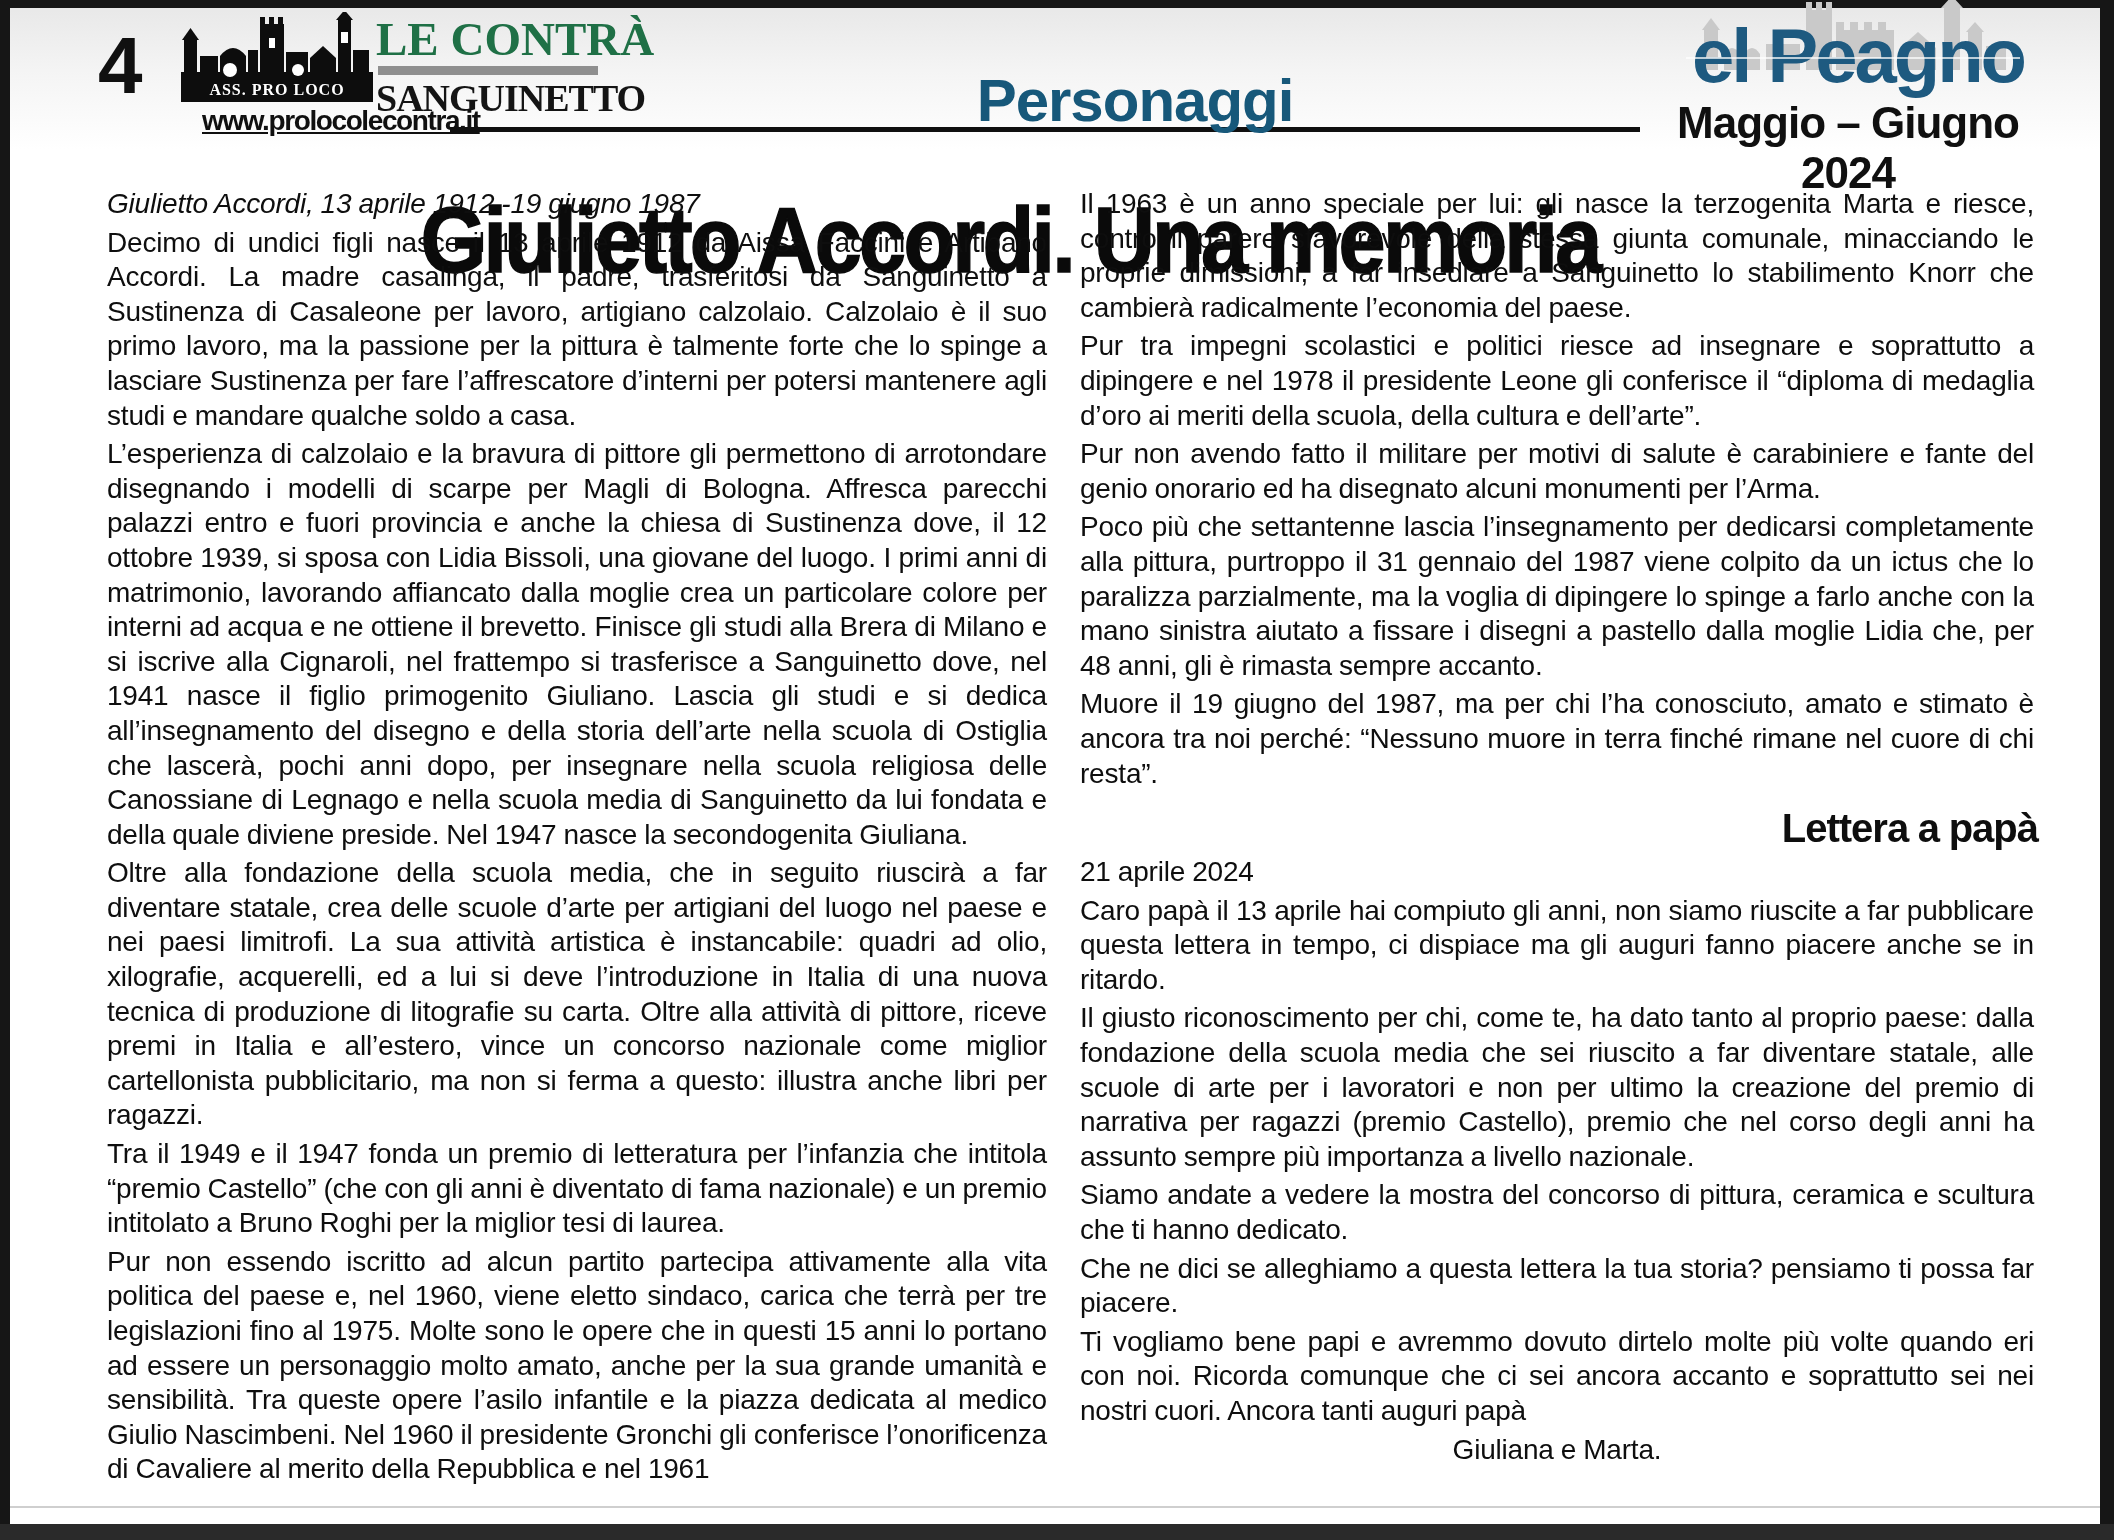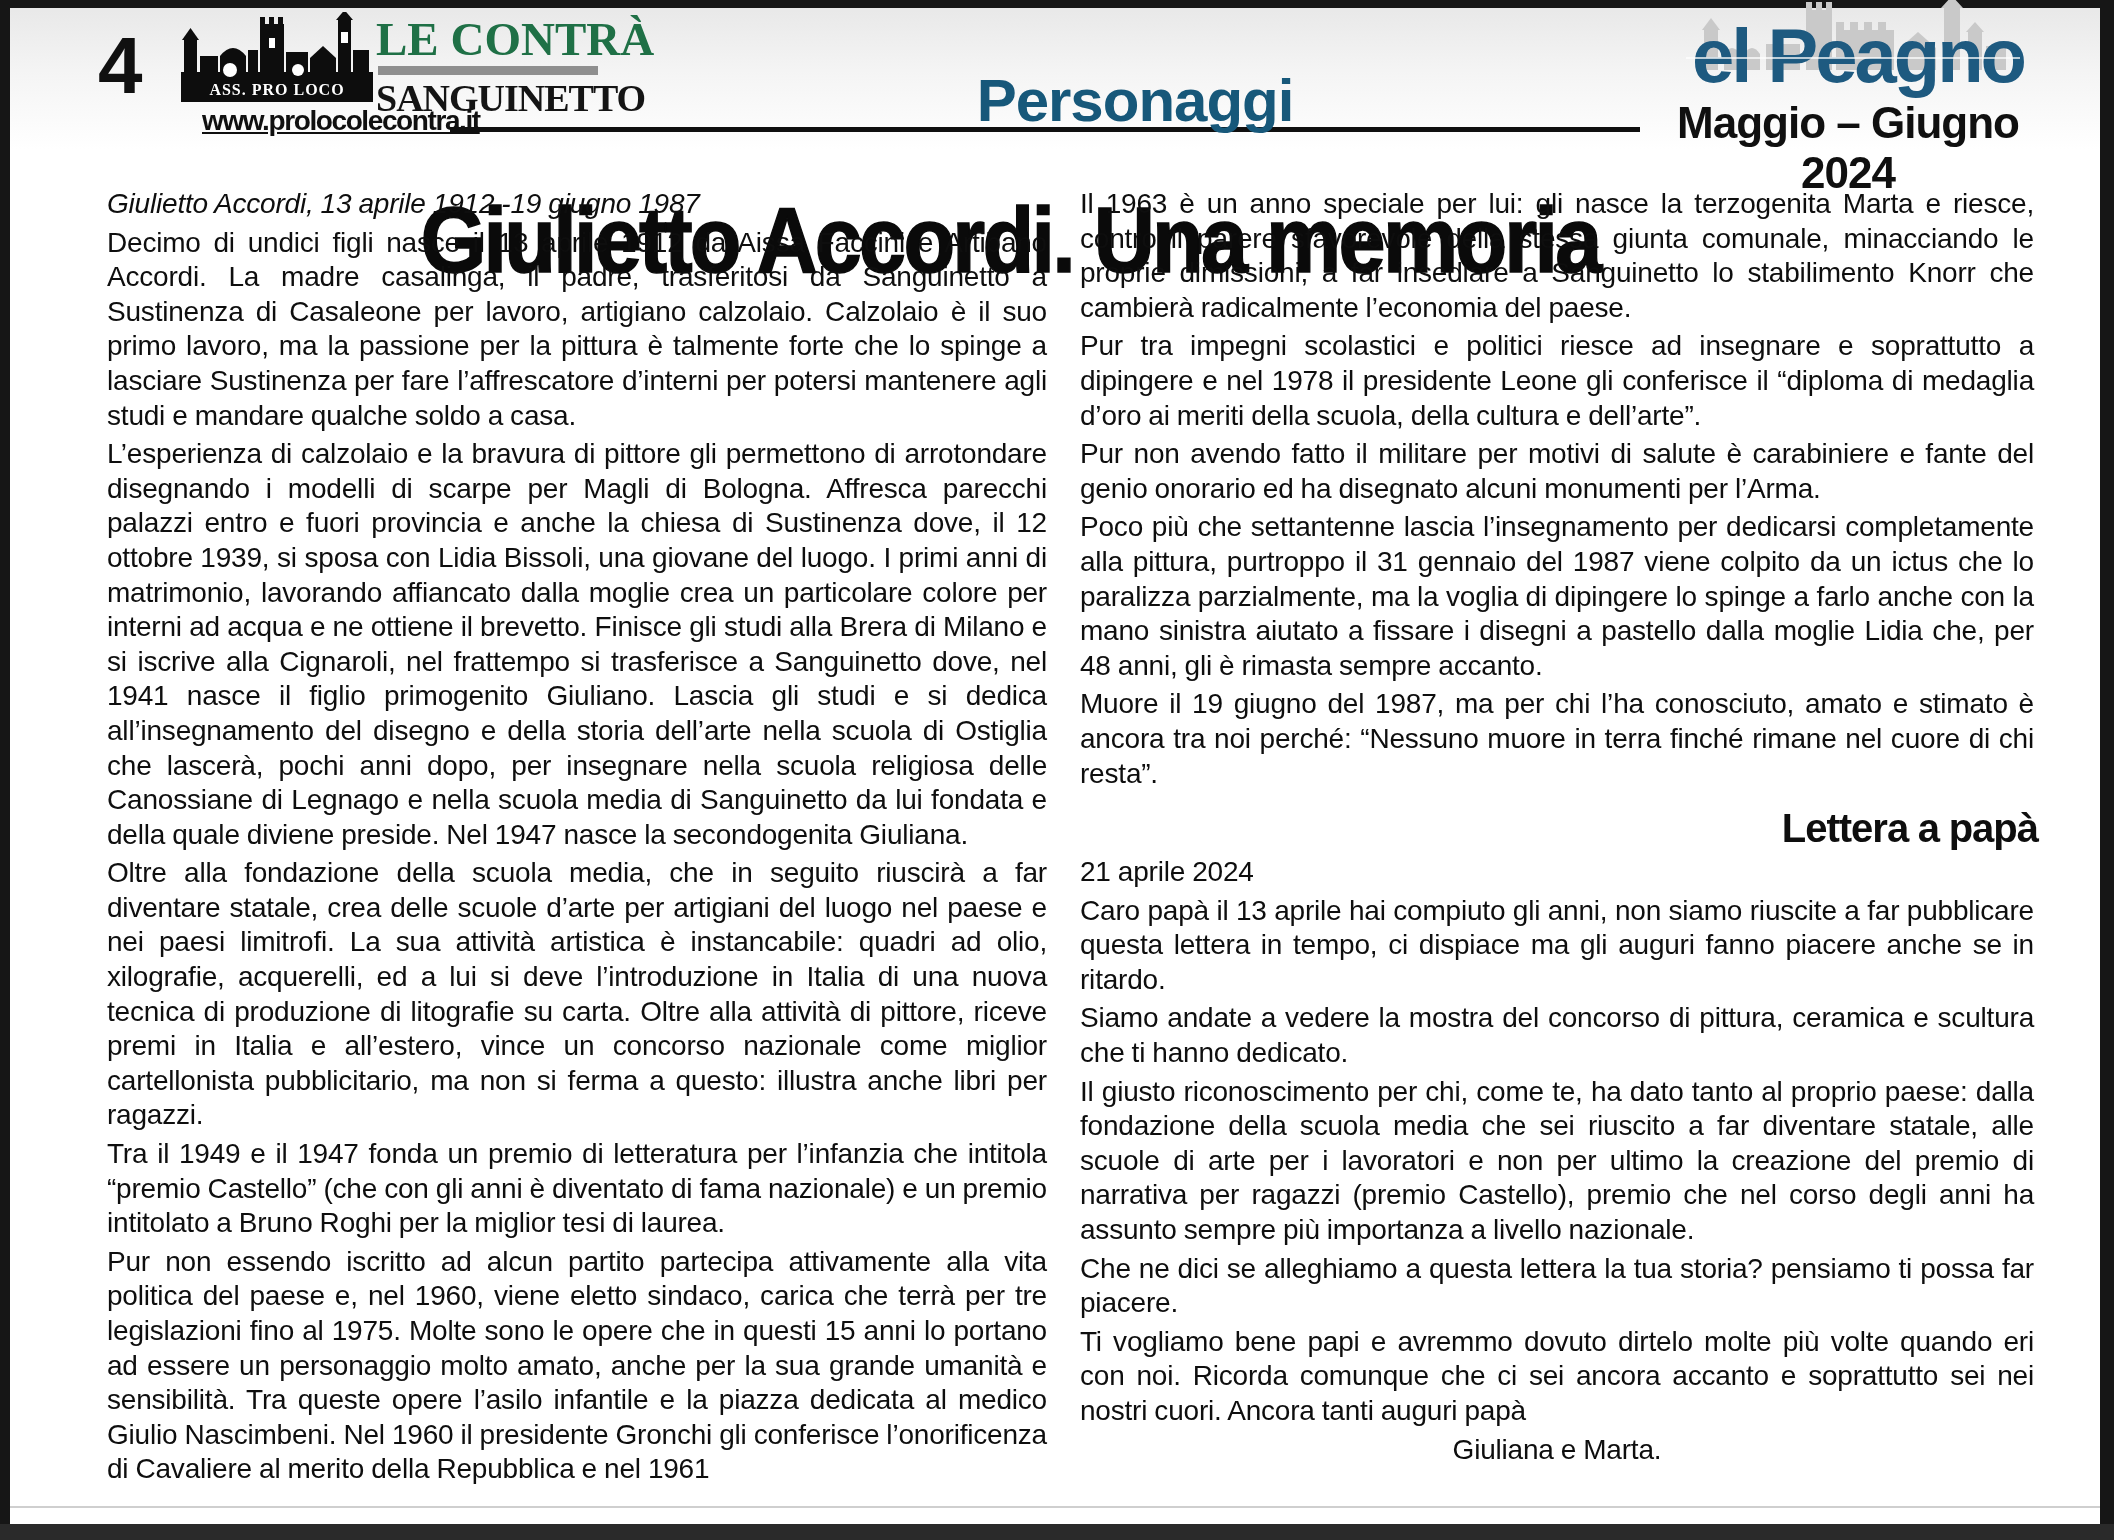--- a/index.html
+++ b/index.html
@@ -139,21 +139,21 @@
         <p>Il 1963 è un anno speciale per lui: gli nasce la terzogenita Marta e riesce, contro il parere sfavorevole della stessa giunta comunale, minacciando le proprie dimissioni, a far insediare a Sanguinetto lo stabilimento Knorr che cambierà radicalmente l’economia del paese.</p>
         <p>Pur tra impegni scolastici e politici riesce ad insegnare e soprattutto a dipingere e nel 1978 il presidente Leone gli conferisce il “diploma di medaglia d’oro ai meriti della scuola, della cultura e dell’arte”.</p>
         <p>Pur non avendo fatto il militare per motivi di salute è carabiniere e fante del genio onorario ed ha disegnato alcuni monumenti per l’Arma.</p>
         <p>Poco più che settantenne lascia l’insegnamento per dedicarsi completamente alla pittura, purtroppo il 31 gennaio del 1987 viene colpito da un ictus che lo paralizza parzialmente, ma la voglia di dipingere lo spinge a farlo anche con la mano sinistra aiutato a fissare i disegni a pastello dalla moglie Lidia che, per 48 anni, gli è rimasta sempre accanto.</p>
         <p>Muore il 19 giugno del 1987, ma per chi l’ha conosciuto, amato e stimato è ancora tra noi perché: “Nessuno muore in terra finché rimane nel cuore di chi resta”.</p>
       </div>
     <h2 class="letter-head">Lettera a papà</h2>
     <p class="letter-date">21 aprile 2024</p>
     <div>
         <p>Caro papà il 13 aprile hai compiuto gli anni, non siamo riuscite a far pubblicare questa lettera in tempo, ci dispiace ma gli auguri fanno piacere anche se in ritardo.</p>
+        <p>Il giusto riconoscimento per chi, come te, ha dato tanto al proprio paese: dalla fondazione della scuola media che sei riuscito a far diventare statale, alle scuole di arte per i lavoratori e non per ultimo la creazione del premio di narrativa per ragazzi (premio Castello), premio che nel corso degli anni ha assunto sempre più importanza a livello nazionale.</p>
         <p>Siamo andate a vedere la mostra del concorso di pittura, ceramica e scultura che ti hanno dedicato.</p>
-        <p>Il giusto riconoscimento per chi, come te, ha dato tanto al proprio paese: dalla fondazione della scuola media che sei riuscito a far diventare statale, alle scuole di arte per i lavoratori e non per ultimo la creazione del premio di narrativa per ragazzi (premio Castello), premio che nel corso degli anni ha assunto sempre più importanza a livello nazionale.</p>
         <p>Che ne dici se alleghiamo a questa lettera la tua storia? pensiamo ti possa far piacere.</p>
         <p>Ti vogliamo bene papi e avremmo dovuto dirtelo molte più volte quando eri con noi. Ricorda comunque che ci sei ancora accanto e soprattutto sei nei nostri cuori. Ancora tanti auguri papà</p>
       </div>
     <p class="signature">Giuliana e Marta.</p>
   </div>
 
 </div>
 
 </body></html>

